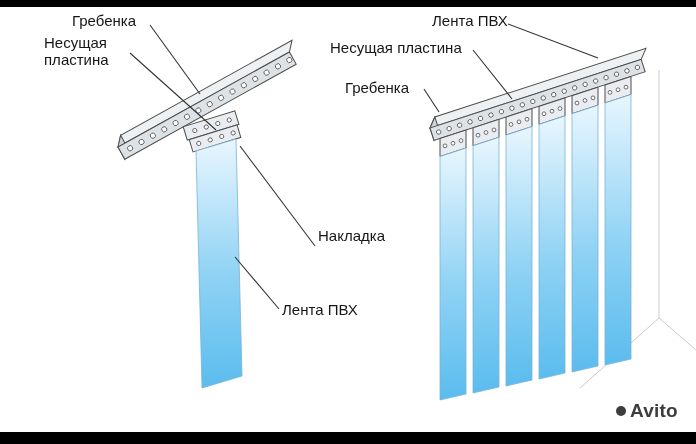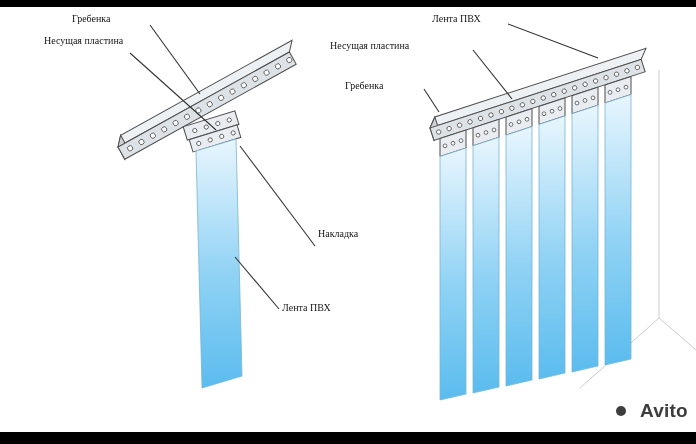--- a/index.html
+++ b/index.html
@@ -10,45 +10,44 @@
     font-family: "Liberation Sans", sans-serif;
   }
   .bar { position:absolute; left:0; width:696px; background: var(--letterbox, #000); z-index:5; }
   .bar-top { top:0; height:7px; }
   .bar-bottom { bottom:0; height:12px; }
 
   svg.diagram { position:absolute; left:0; top:0; z-index:1; }
 
   .label {
     position:absolute;
-    font-size:10px;
+    font-size:15px;
     line-height:1.12;
     color: var(--label-text, #161616);
     z-index:3;
     white-space:normal;
-    font-family:Liberation Serif, serif;
   }
   .nowrap { white-space:nowrap; }
 
   .rail-front { fill: var(--rail-front, #dde2e7); stroke: var(--outline, #4d4d4d); stroke-width:1; }
   .rail-top   { fill: var(--rail-top, #eef1f4);  stroke: var(--outline, #4d4d4d); stroke-width:1; }
   .rail-end   { fill: var(--rail-end, #cdd3d9);  stroke: var(--outline, #4d4d4d); stroke-width:1; }
   .plate      { fill: var(--plate, #e9edf1);     stroke: var(--outline, #4d4d4d); stroke-width:1; }
   .hole       { fill: var(--hole, #ffffff);      stroke: var(--outline, #4d4d4d); stroke-width:0.8; }
   .strip      { fill: url(#stripGrad);           stroke: var(--strip-edge, #79b4d4); stroke-width:0.8; }
   .leader     { stroke: var(--leader-line, #333333); stroke-width:1.1; fill:none; }
   .wall       { stroke: var(--wall-line, #c9cdd1);  stroke-width:1; fill:none; }
 
   #stripGrad stop.s0 { stop-color: var(--strip-top, #e8f6fe); }
   #stripGrad stop.s1 { stop-color: var(--strip-mid, #8fd2f4); }
   #stripGrad stop.s2 { stop-color: var(--strip-bottom, #5bbcee); }
 
   .watermark {
     position:absolute; left:616px; top:400px; z-index:4;
-    display:flex; align-items:center; gap:14px;
+    display:flex; align-items:center; gap:4px;
   }
   .wm-dot {
     width:10px; height:10px; border-radius:50%;
     background: var(--watermark-text, #3d3d3d);
     display:inline-block;
   }
   .wm-text {
     font-size:19px; font-weight:600; color: var(--watermark-text, #3d3d3d);
     letter-spacing:0.2px;
   }

